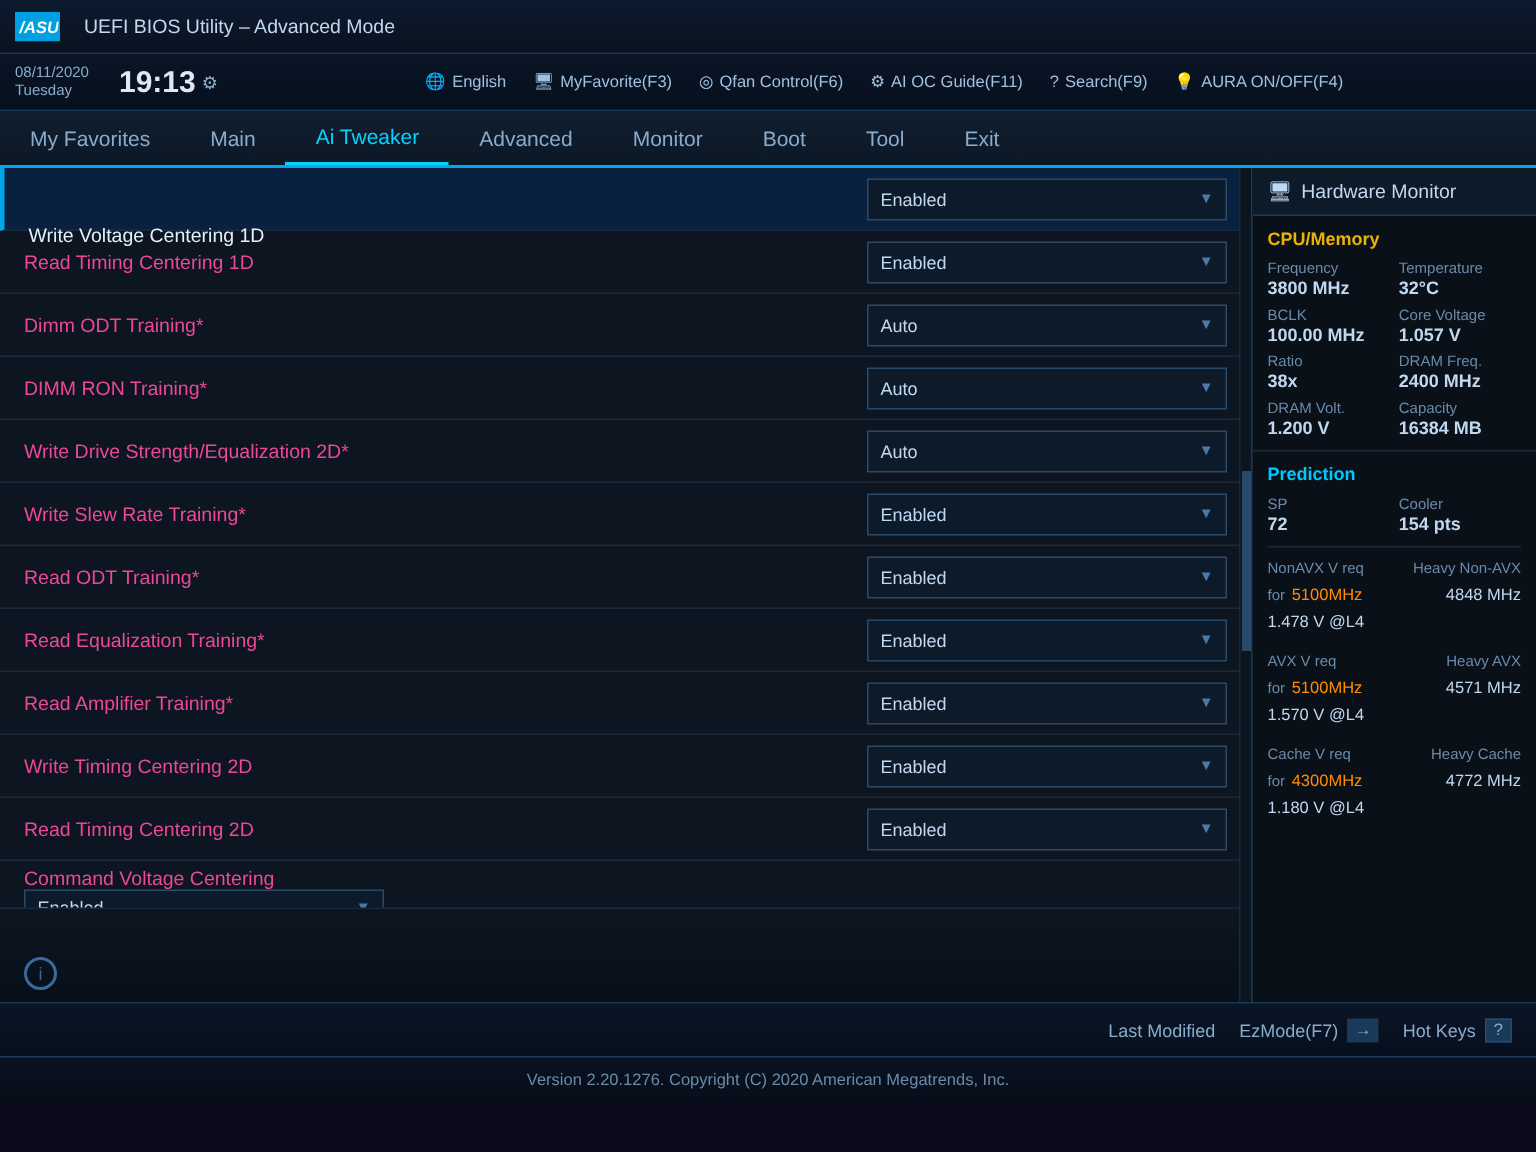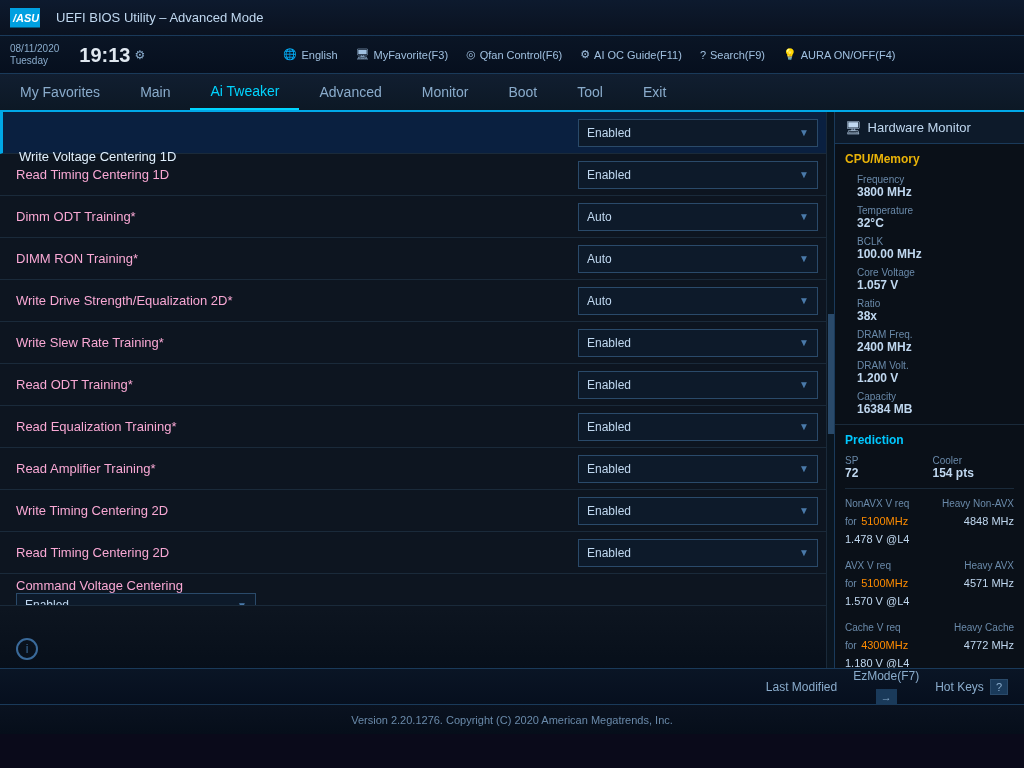--- a/index.html
+++ b/index.html
@@ -134,21 +134,21 @@
       background: #0a2040;
       border-left: 3px solid #00a8e8;
     }
     .settings-row:first-child .row-label {
       color: #e0f0ff;
       margin-top: 48px;
     }
     .row-label {
       flex: 1;
       font-size: 13px;
-      color: #f9a8d4;
+      color: #ec4899;
     }
     .row-control {
       width: 240px;
     }
     .dropdown {
       width: 100%;
       background: #0d1a2a;
       border: 1px solid #2a4a6a;
       color: #c0d8f0;
       padding: 4px 8px;
@@ -205,23 +205,22 @@
       border-bottom: 1px solid #1a2a3a;
     }
     .hw-section-title {
       font-size: 12px;
       color: #eab308;
       margin-bottom: 8px;
       font-weight: bold;
     }
     .hw-grid {
       display: grid;
-      grid-template-columns: 1fr;
+      grid-template-columns: 1fr 1fr;
       gap: 6px;
-      margin-left: 12px;
     }
     .hw-cell {
       display: flex;
       flex-direction: column;
     }
     .hw-cell-label {
       font-size: 10px;
       color: #6a8aaa;
     }
     .hw-cell-value {
@@ -632,21 +631,21 @@
 
     </div>
   </div>
 </div>
 
 <div class="footer">
   <div style="flex:1;"></div>
   <div class="footer-btn">
     <span>Last Modified</span>
   </div>
-  <div class="footer-btn" style="margin-left:16px;flex-direction:column;">
+  <div class="footer-btn" style="margin-left:16px;">
     <span>EzMode(F7)</span>
     <span style="background:#1a3a5a; padding:2px 5px; font-size:11px;">→</span>
   </div>
   <div class="footer-btn" style="margin-left:16px;">
     <span>Hot Keys</span>
     <span style="background:#1a3a5a; border:1px solid #2a4a6a; padding:1px 5px; font-size:11px;">?</span>
   </div>
 </div>
 
 <div class="version-bar">

